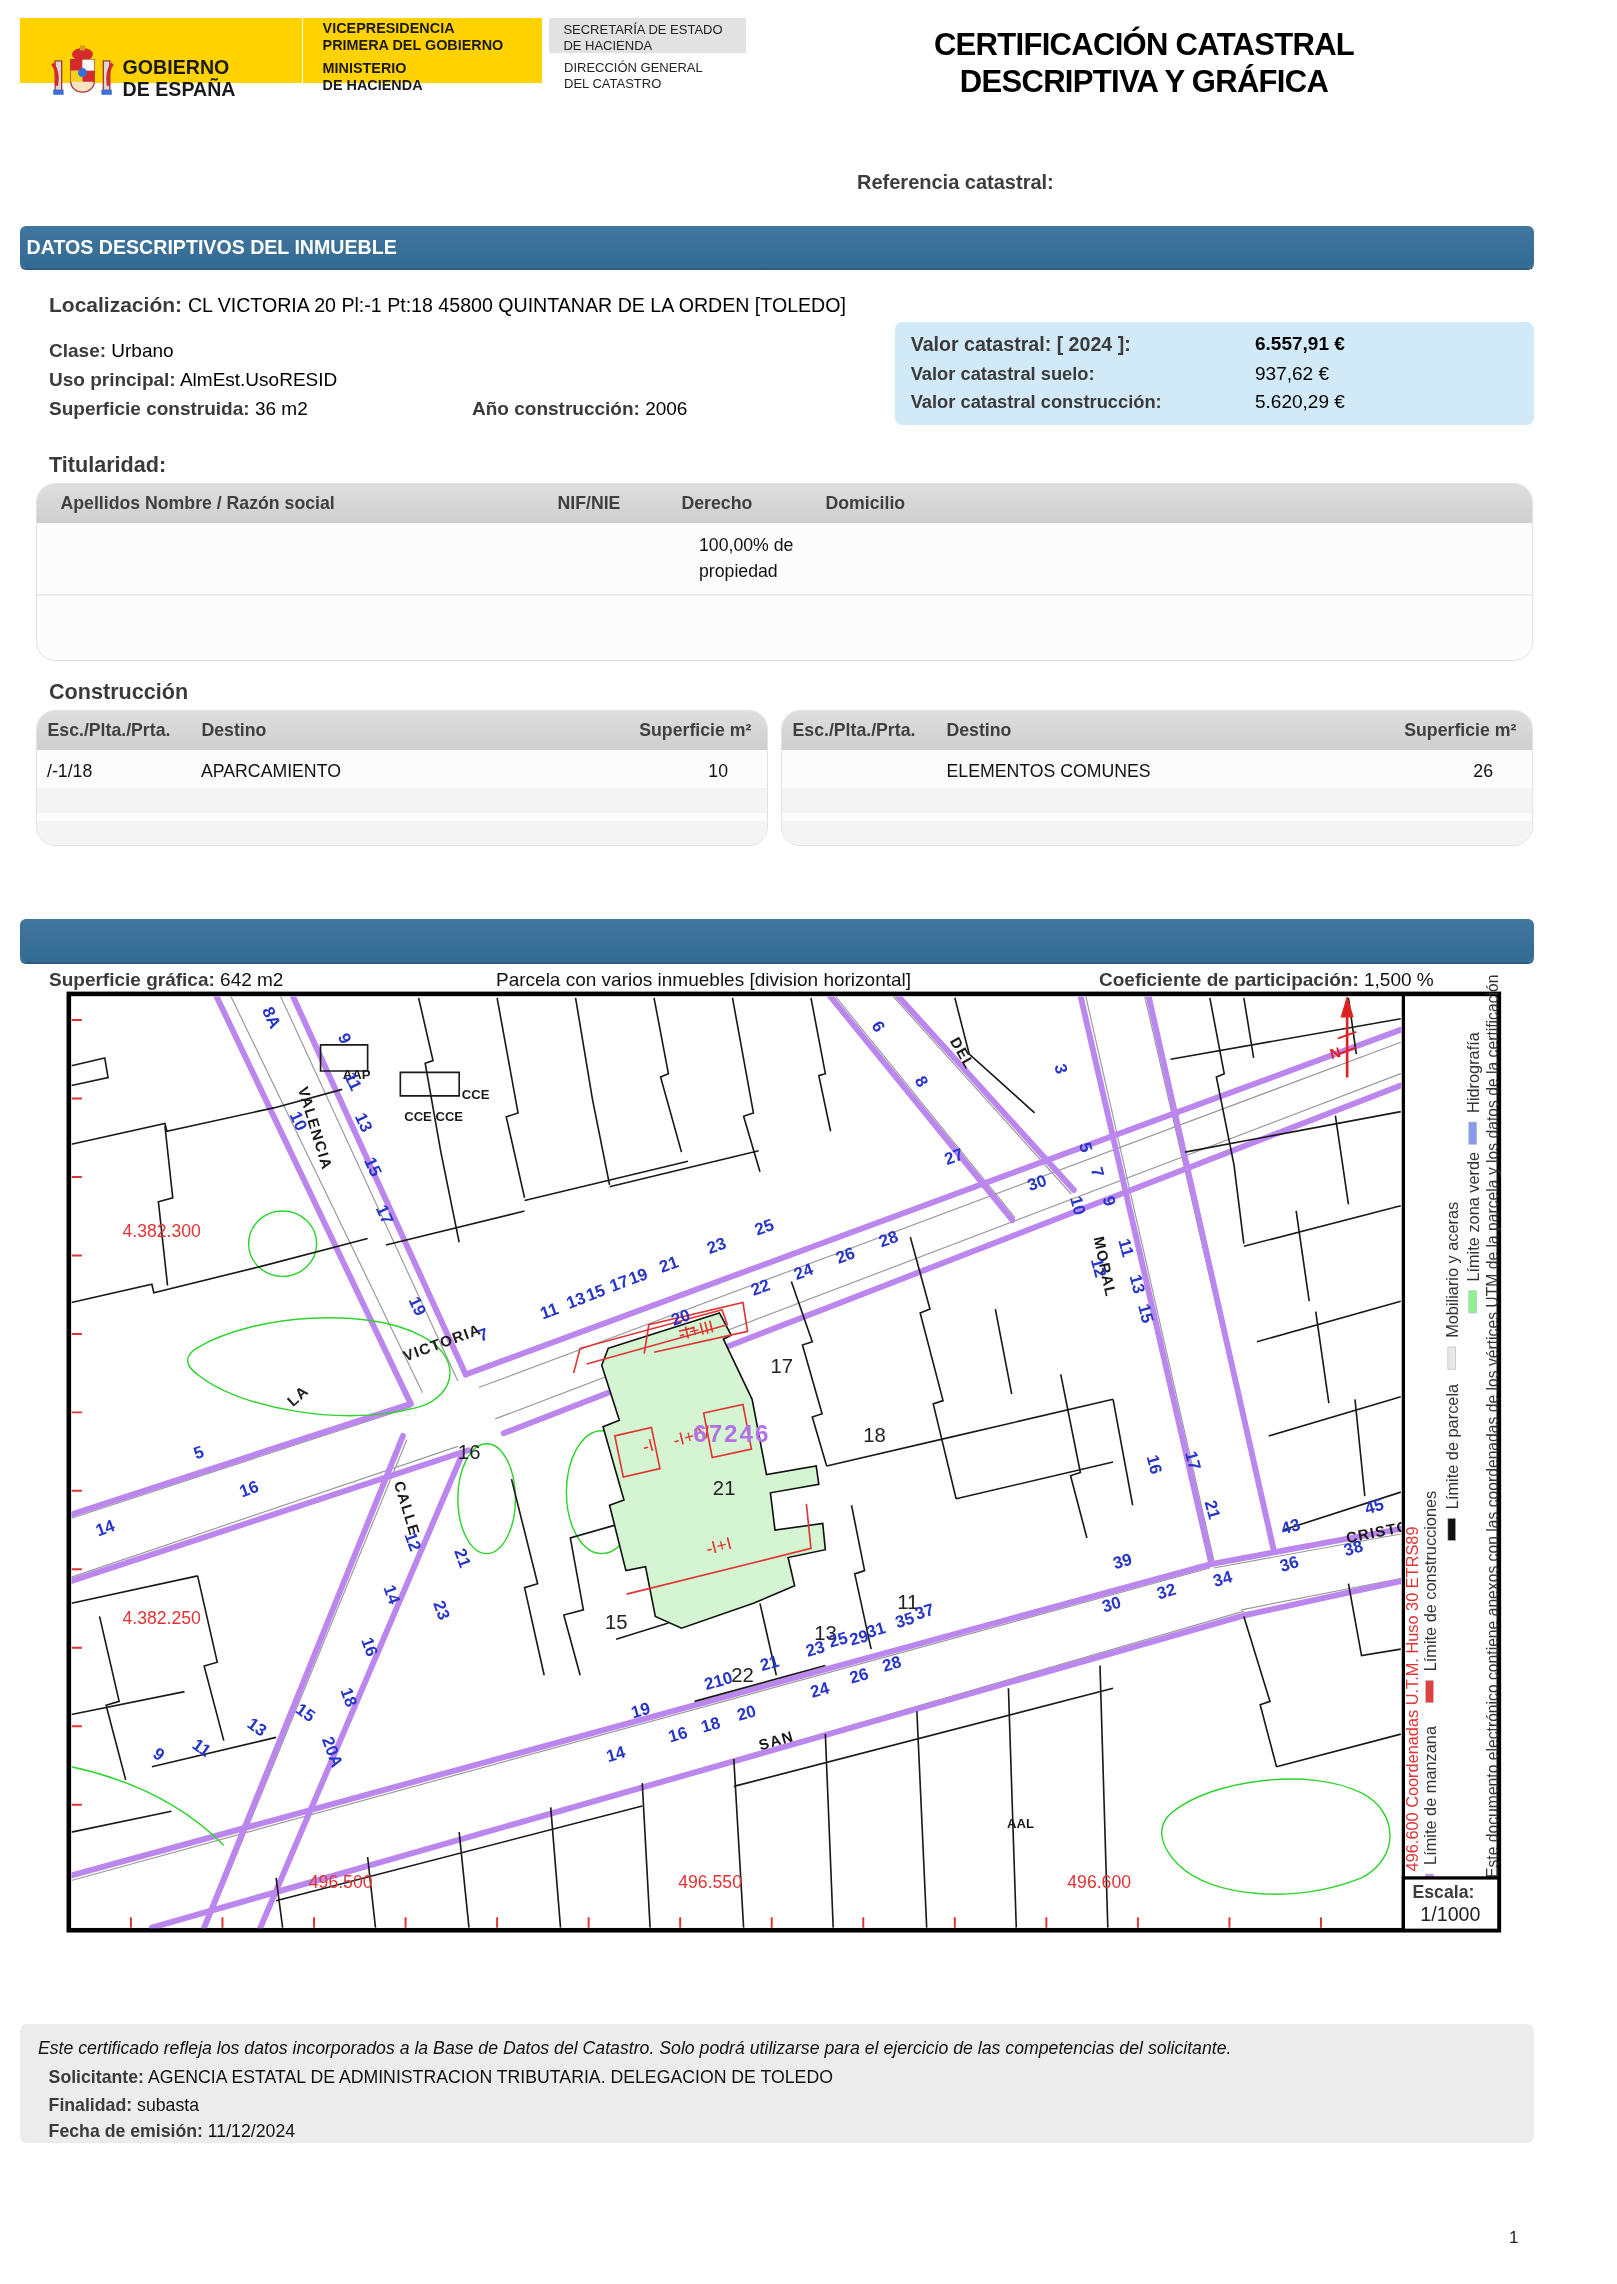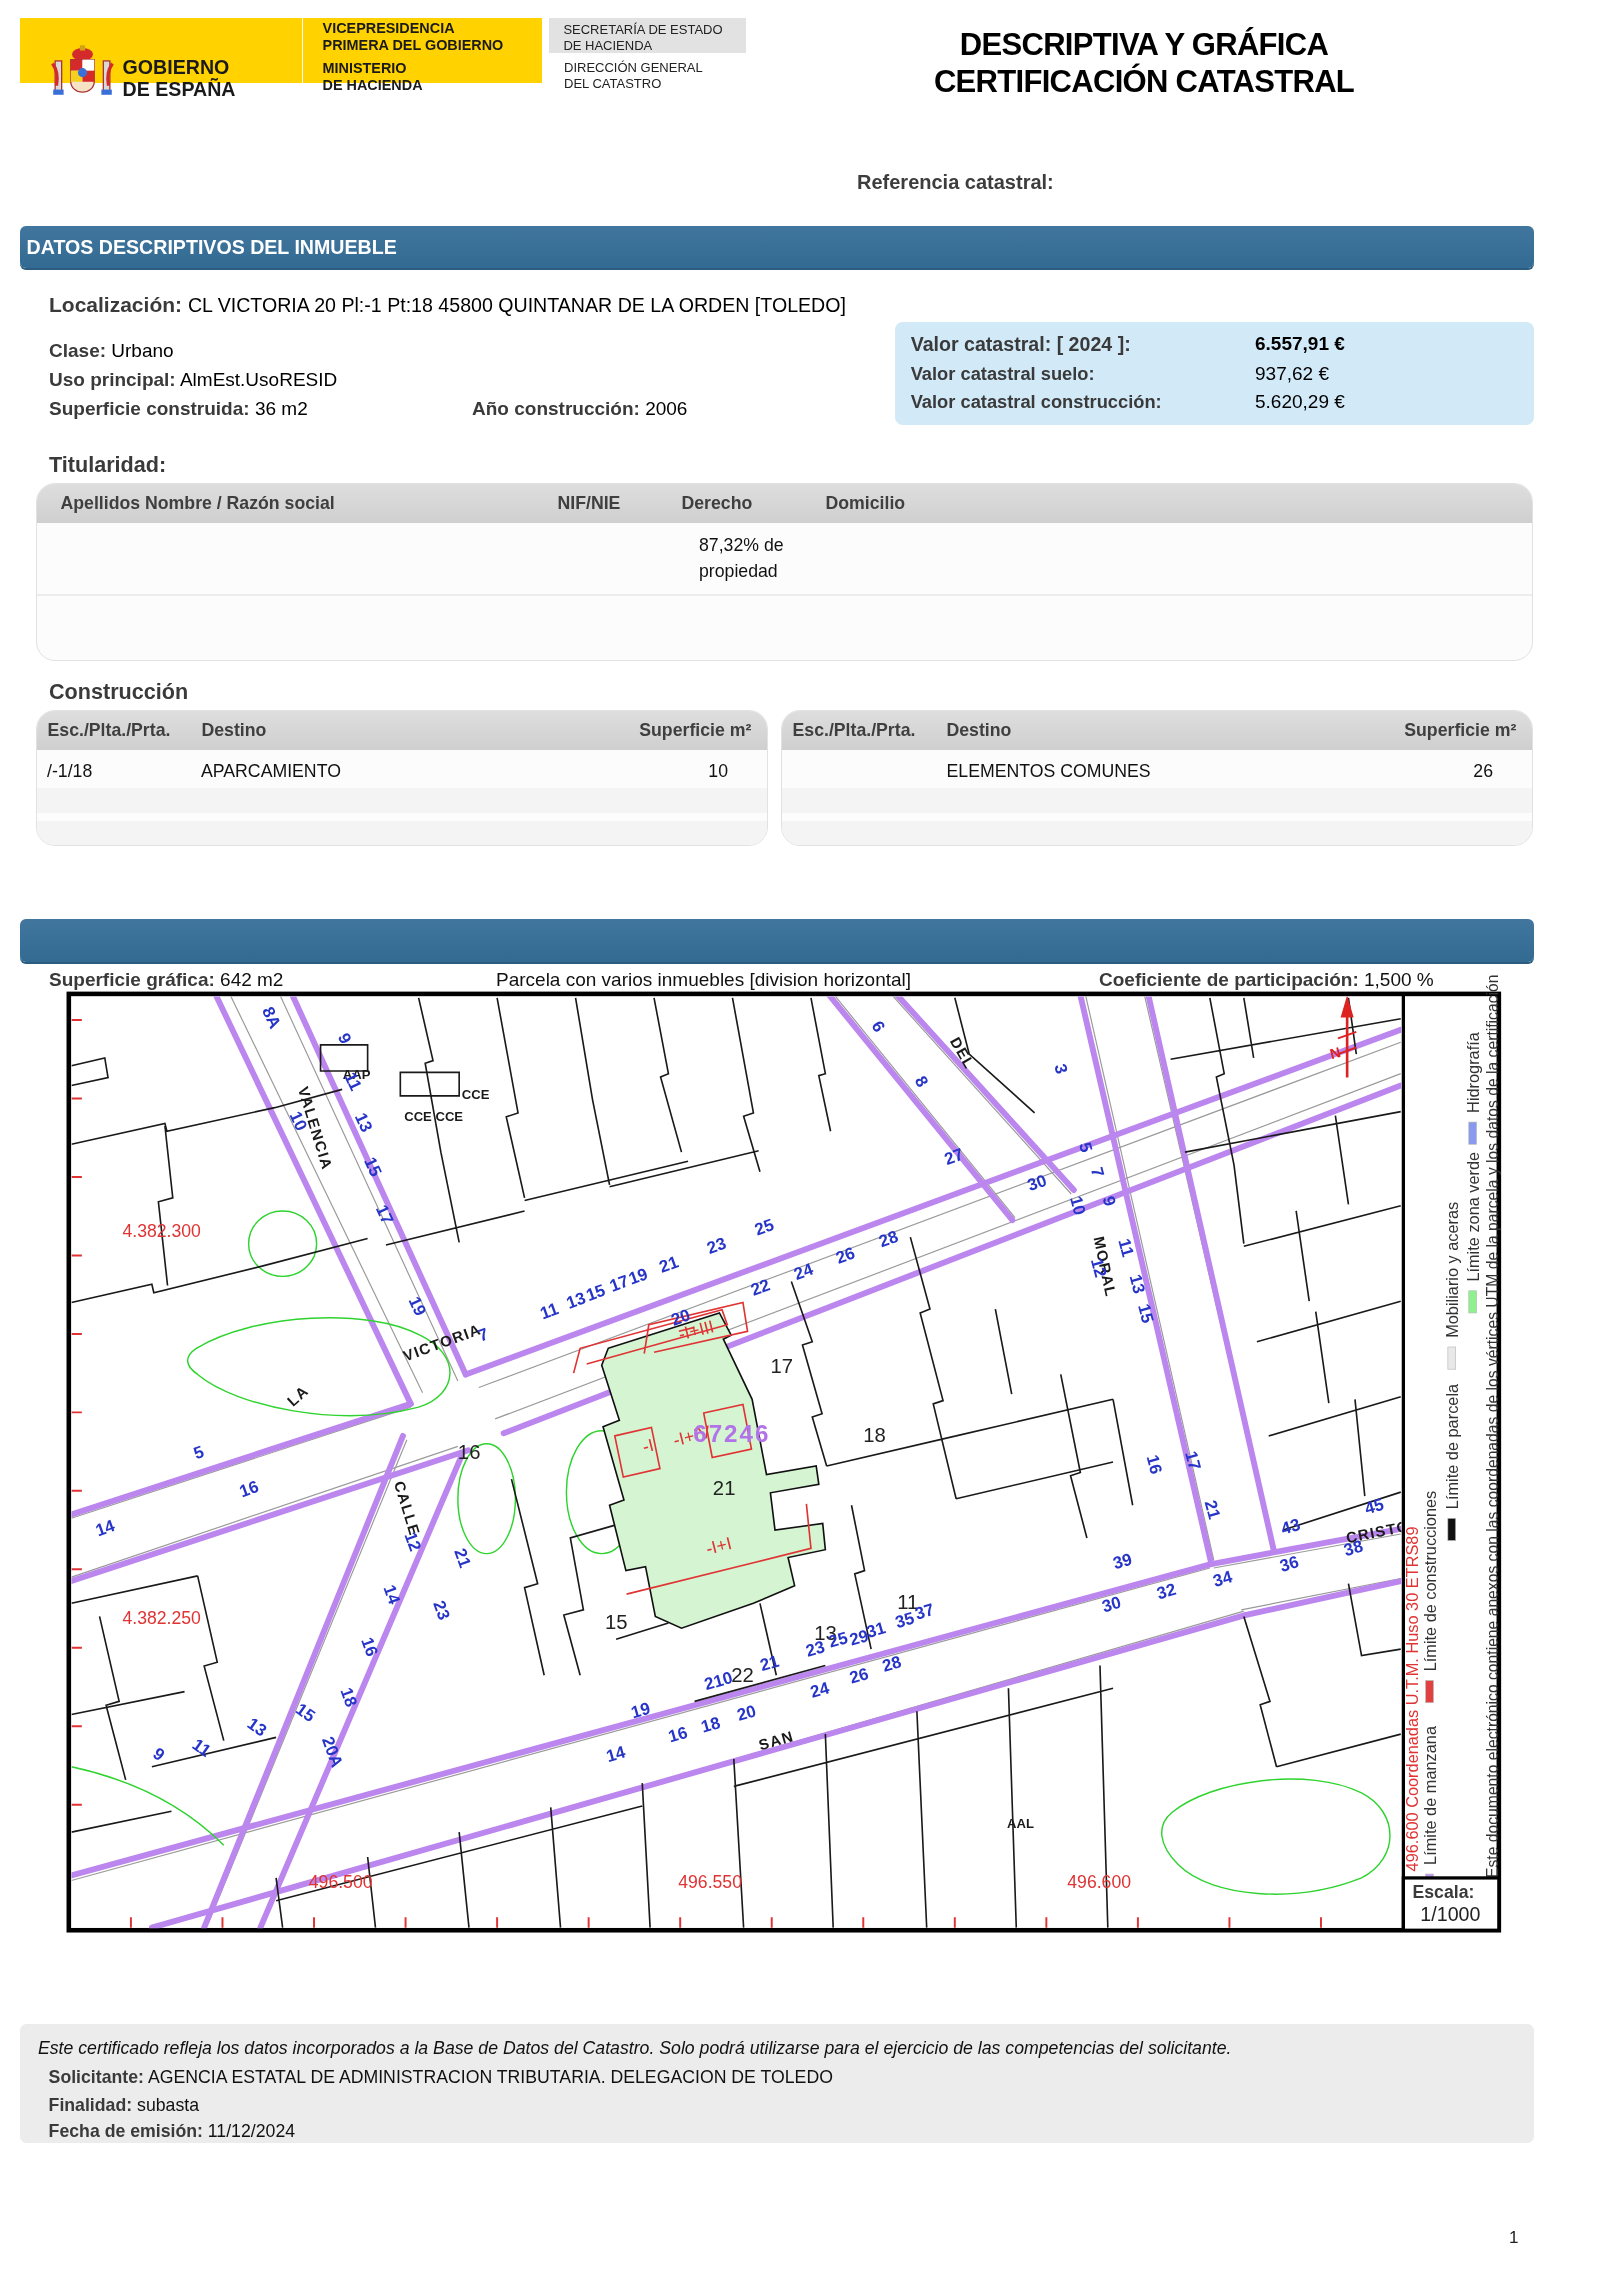--- a/index.html
+++ b/index.html
@@ -96,22 +96,22 @@
   <div class="sec-text" style="padding-top:3.9px;">
     <div>SECRETARÍA DE ESTADO</div>
     <div>DE HACIENDA</div>
   </div>
 </div>
 <div class="dir-text" style="left:564px; top:60px;">
   <div>DIRECCIÓN GENERAL</div>
   <div>DEL CATASTRO</div>
 </div>
 <div class="doc-title">
+  <div>CERTIFICACIÓN CATASTRAL</div>
   <div>DESCRIPTIVA Y GRÁFICA</div>
-  <div>CERTIFICACIÓN CATASTRAL</div>
 </div>
 <div class="ref-label">Referencia catastral:</div>
 
 <div class="section-bar" style="top:226px;">
   <span>DATOS DESCRIPTIVOS DEL INMUEBLE</span>
 </div>
 
 <div class="abs" style="left:49px; top:293px; font-size:21px;">
   <span class="lbl">Localización:</span>
   <span class="val" style="font-size:19.6px;">CL VICTORIA 20 Pl:-1 Pt:18 45800 QUINTANAR DE LA ORDEN [TOLEDO]</span>
@@ -148,21 +148,21 @@
 <div class="abs lbl" style="left:49px; top:452px; font-size:21.6px;">Titularidad:</div>
 <div class="panel" style="left:36px; top:483px; width:1497px; height:178px;">
   <div class="panel-head">
     <span style="margin-left:23.5px; width:497px;">Apellidos Nombre / Razón social</span>
     <span style="width:124px;">NIF/NIE</span>
     <span style="width:144px;">Derecho</span>
     <span>Domicilio</span>
   </div>
   <div class="stripe" style="top:110px; height:2px; background:#ececec;"></div>
   <div class="abs" style="left:662px; top:48px; font-size:17.7px; line-height:26px;">
-    <div>87,32% de</div>
+    <div>100,00% de</div>
     <div>propiedad</div>
   </div>
 </div>
 
 <div class="abs lbl" style="left:49px; top:679px; font-size:21.6px;">Construcción</div>
 <div class="panel" style="left:36px; top:710px; width:732px; height:136px;">
   <div class="panel-head">
     <span style="margin-left:10.5px; width:154px;">Esc./Plta./Prta.</span>
     <span style="width:366px;">Destino</span>
     <span style="flex:1; text-align:right; padding-right:15.7px;">Superficie m²</span>

